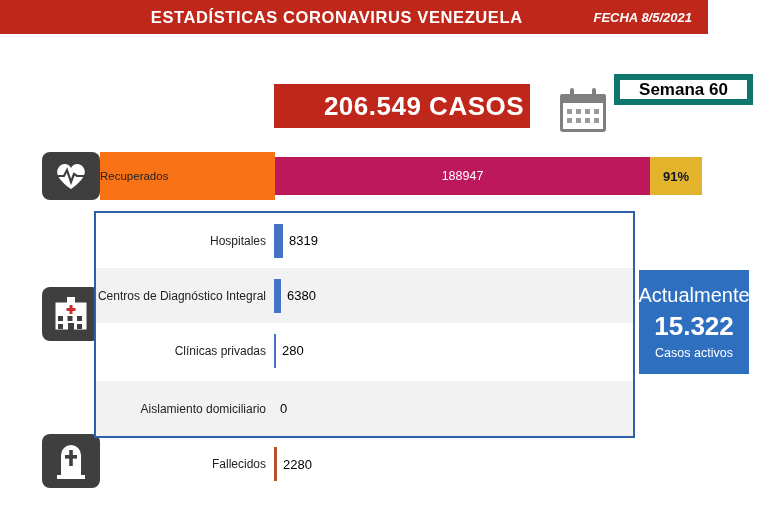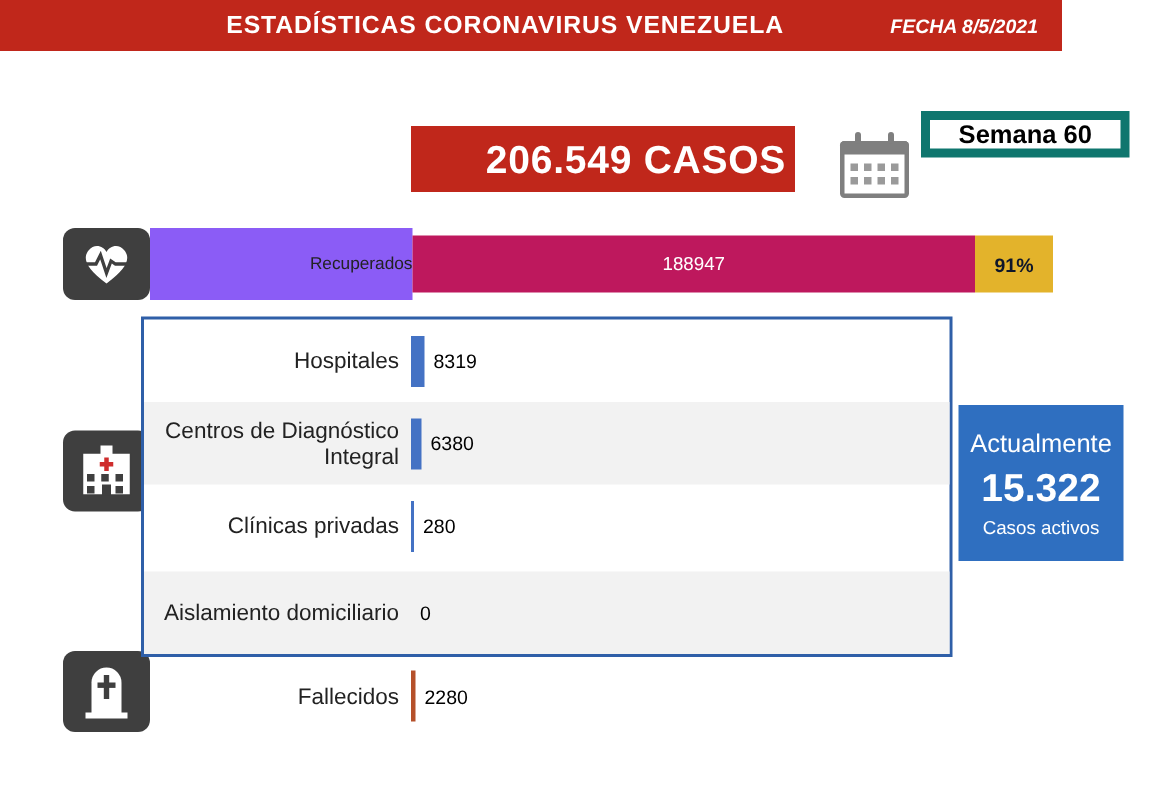--- a/index.html
+++ b/index.html
@@ -135,24 +135,24 @@
   
   .rec-row {
     position: absolute;
     left: 100px; top: 152px;
     width: 600px; height: 48px;
   }
   .rec-label-box {
     position: absolute;
     left: 0; top: 0;
     width: 175px; height: 48px;
-    background: #8b5cf6;
-    display: flex;
-    align-items: center;
-    justify-content: flex-end;
+    background: #f97316;
+    display: flex;
+    align-items: center;
+    justify-content: flex-start;
   }
   .rec-label-box span {
     font-size: 11.5px;
     color: #222222;
   }
   .rec-bar {
     position: absolute;
     left: 175px; top: 5px;
     width: 375px; height: 38px;
     background: #be185d;
@@ -196,21 +196,21 @@
     width: 537px;
     height: 55px;
     display: flex;
     align-items: center;
   }
   .brow.alt { background: #f2f2f2; }
   .brow .rlabel {
     width: 178px;
     text-align: right;
     padding-right: 8px;
-    font-size: 15px;
+    font-size: 12px;
     color: #222222;
     box-sizing: border-box;
   }
   .brow .rbar {
     height: 34px;
     background: #4472c4;
   }
   .brow .rval {
     font-size: 13px;
     color: #000000;
@@ -237,21 +237,21 @@
     position: absolute;
     left: 639px; top: 270px;
     width: 110px; height: 104px;
     background: #2f6fc0;
     display: flex;
     flex-direction: column;
     align-items: center;
     justify-content: center;
     color: #ffffff;
   }
-  .actual .a1 { font-size: 17px; }
+  .actual .a1 { font-size: 20px; }
   .actual .a2 { font-size: 26px; font-weight: bold; margin: 4px 0; }
   .actual .a3 { font-size: 12.5px; }
 
   
   .bottom-strip {
     position: absolute;
     left: 0; bottom: 0;
     width: 768px; height: 14px;
     background: #ffffff;
   }

